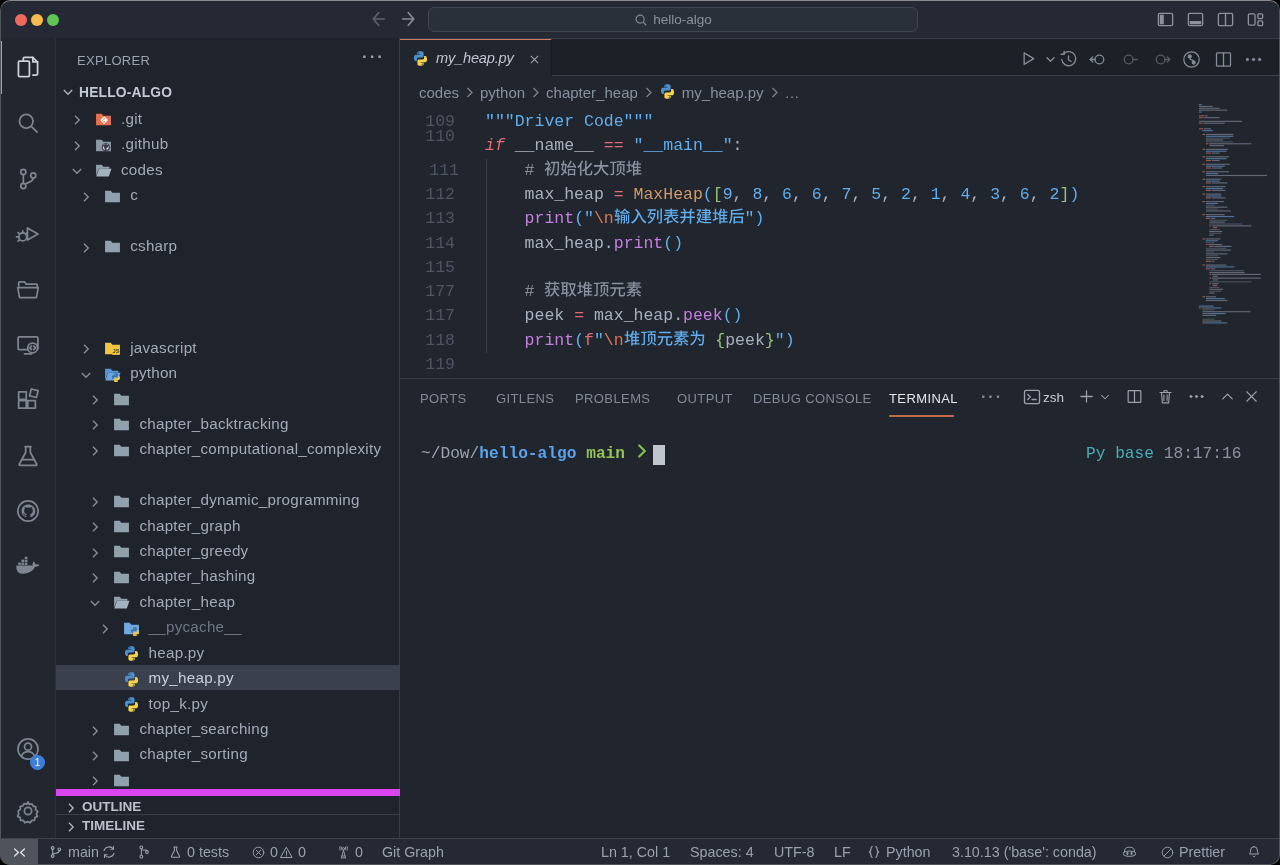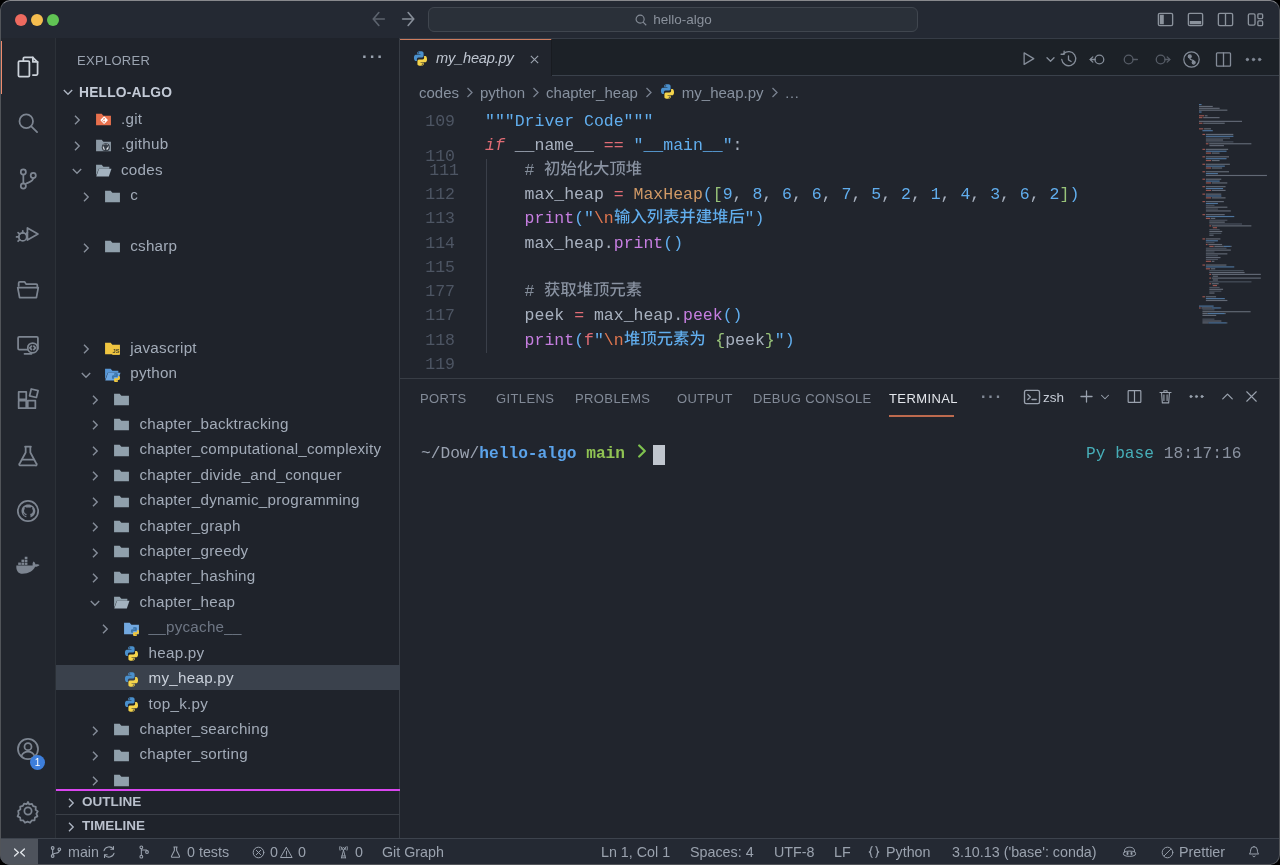--- a/index.html
+++ b/index.html
@@ -259,29 +259,20 @@
 </div>
 <div class="trow" style="top:398.3px">
 <span class="ch" style="left:31.4px"><svg width="16" height="16" viewBox="0 0 16 16" fill="none" stroke="#868e9a" stroke-width="1.4">
             <path d="M6 3.8 10.2 8 6 12.2"></path>
           </svg></span>
 <span class="ic" style="left:57.4px"><svg width="17" height="17" viewBox="0 0 16 16">
             <path fill="#90a0ac" d="M1 2.6h5.3L7.9 4.5H15v9h-14z"></path>
           </svg></span>
 <span class="lbl" style="left:83.4px">chapter_computational_complexity</span>
 </div>
-<div class="trow" style="top:423.7px">
-<span class="ch" style="left:31.4px"><svg width="16" height="16" viewBox="0 0 16 16" fill="none" stroke="#868e9a" stroke-width="1.4">
-            <path d="M6 3.8 10.2 8 6 12.2"></path>
-          </svg></span>
-<span class="ic" style="left:57.4px"><svg width="17" height="17" viewBox="0 0 16 16">
-            <path fill="#90a0ac" d="M1 2.6h5.3L7.9 4.5H15v9h-14z"></path>
-          </svg></span>
-<span class="lbl" style="left:83.4px">chapter_divide_and_conquer</span>
-</div>
 <div class="trow" style="top:449.1px">
 <span class="ch" style="left:31.4px"><svg width="16" height="16" viewBox="0 0 16 16" fill="none" stroke="#868e9a" stroke-width="1.4">
             <path d="M6 3.8 10.2 8 6 12.2"></path>
           </svg></span>
 <span class="ic" style="left:57.4px"><svg width="17" height="17" viewBox="0 0 16 16">
             <path fill="#90a0ac" d="M1 2.6h5.3L7.9 4.5H15v9h-14z"></path>
           </svg></span>
 <span class="lbl" style="left:83.4px">chapter_dynamic_programming</span>
 </div>
 <div class="trow" style="top:474.5px">
@@ -374,21 +365,21 @@
 <span class="lbl" style="left:83.4px">chapter_sorting</span>
 </div>
 <div class="trow" style="top:728.7px">
 <span class="ch" style="left:31.4px"><svg width="16" height="16" viewBox="0 0 16 16" fill="none" stroke="#868e9a" stroke-width="1.4">
             <path d="M6 3.8 10.2 8 6 12.2"></path>
           </svg></span>
 <span class="ic" style="left:57.4px"><svg width="17" height="17" viewBox="0 0 16 16">
             <path fill="#90a0ac" d="M1 2.6h5.3L7.9 4.5H15v9h-14z"></path>
           </svg></span>
 </div>
-<div class="abs" style="left:0;top:751px;width:344px;height:25px;border-top:2px solid #d946ef">
+<div class="abs" style="left:0;top:751px;width:344px;height:25px;border-top:7px solid #d946ef">
         <span style="position:absolute;left:7px;top:4px"><svg width="16" height="16" viewBox="0 0 16 16" fill="none" stroke="#aab2bf" stroke-width="1.4">
             <path d="M6 3.8 10.2 8 6 12.2"></path>
           </svg></span>
         <span style="position:absolute;left:26px;top:3px;font-size:13.5px;font-weight:bold;color:#bac1cd">OUTLINE</span>
       </div>
 <div class="abs" style="left:0;top:776px;width:344px;height:25px;border-top:1px solid #3a3f47;border-bottom:1px solid #3a3f47">
         <span style="position:absolute;left:7px;top:4px"><svg width="16" height="16" viewBox="0 0 16 16" fill="none" stroke="#aab2bf" stroke-width="1.4">
             <path d="M6 3.8 10.2 8 6 12.2"></path>
           </svg></span>
         <span style="position:absolute;left:26px;top:3px;font-size:13.5px;font-weight:bold;color:#bac1cd">TIMELINE</span>
@@ -468,21 +459,21 @@
           </svg></span>
         <span>my_heap.py</span>
         <svg width="9" height="11" viewBox="0 0 9 11" style="margin:0 6px" fill="none" stroke="#798290" stroke-width="1.3">
           <path d="M2.5 1 7 5.5 2.5 10"></path>
         </svg>
         <span>…</span>
       </div>
 <div class="abs" style="left:0;top:66px;width:797px;height:274px;overflow:hidden">
 <div class="ln" style="top:6.0px;left:0px">109</div>
 <div class="cl" style="top:6.0px"><span style="color:#61aeee">"""Driver Code"""</span></div>
-<div class="ln" style="top:41px;left:0px">110</div>
+<div class="ln" style="top:21px;left:0px">110</div>
 <div class="cl" style="top:30.3px"><span style="color:#e06c75;font-style:italic">if</span><span style="color:"> </span><span style="color:#a8b1bf">__name__</span> <span style="color:#e06c75">==</span> <span style="color:#61aeee">"__main__"</span><span style="color:#a8b1bf">:</span></div>
 <div class="ln" style="top:54.6px;left:4px">111</div>
 <div class="cl" style="top:54.6px"><span style="color:#848d9a">    # </span><svg class="cj" style="width:98.1px;height:20px;vertical-align:-4.2px" viewBox="0 0 98.1 20">
             <g fill="#8a93a2" transform="translate(0,15.3) scale(0.01635,-0.01635)">
               <path transform="translate(0,0)" d="M420 761H889V673H420ZM837 761H926Q926 761 926 751Q926 742 925 731Q925 720 925 713Q920 521 915 388Q910 256 904 171Q897 87 887 41Q877 -5 863 -25Q846 -50 826 -60Q807 -70 781 -74Q755 -77 716 -77Q677 -77 635 -75Q634 -56 626 -31Q619 -6 607 13Q651 9 688 8Q724 7 742 7Q755 7 764 11Q774 15 782 25Q793 39 802 84Q811 128 817 211Q823 294 828 424Q833 554 837 739ZM572 718 665 716Q660 575 647 455Q635 336 608 237Q581 138 534 58Q488 -21 415 -83Q410 -74 396 -61Q383 -47 369 -34Q355 -20 344 -12Q414 40 457 113Q500 185 524 277Q548 369 559 479Q569 590 572 718ZM191 362 285 472V-82H191ZM392 475 453 424Q423 397 394 369Q365 341 341 322L297 360Q319 383 347 416Q375 450 392 475ZM53 669H348V587H53ZM268 420Q280 409 304 386Q328 362 355 334Q382 306 404 282Q427 258 436 247L383 175Q370 194 349 222Q329 249 305 279Q281 309 259 335Q238 362 222 378ZM320 669H338L355 673L406 637Q371 548 318 462Q264 376 201 303Q138 231 76 181Q73 193 64 211Q56 228 47 244Q38 261 30 269Q88 311 144 373Q201 435 247 507Q294 579 320 650ZM154 806 224 845Q250 814 275 777Q300 740 314 713L241 666Q228 695 203 734Q178 774 154 806Z"></path>
               <path transform="translate(1000,0)" d="M514 40H864V-40H514ZM458 328H909V-81H822V247H540V-83H458ZM734 664 806 699Q841 656 873 606Q906 555 933 506Q960 457 975 418L896 377Q883 416 857 467Q831 517 799 569Q767 621 734 664ZM430 400Q428 409 423 425Q418 441 412 458Q405 475 400 486Q415 490 431 507Q446 523 464 550Q474 563 492 593Q510 622 532 663Q554 703 576 750Q598 797 616 844L710 818Q680 750 644 683Q607 617 569 557Q531 498 493 450V448Q493 448 484 443Q474 439 462 431Q449 424 440 416Q430 407 430 400ZM430 400 428 472 480 503 897 530Q900 511 905 488Q911 465 915 451Q795 441 713 434Q631 427 580 423Q528 418 499 414Q470 411 455 407Q440 404 430 400ZM59 296Q75 347 91 413Q107 480 122 553Q137 627 148 700Q160 773 166 839L252 833Q244 765 230 689Q217 613 201 537Q186 461 169 392Q152 323 136 268ZM41 641H330V556H41ZM307 641H323L338 643L390 635Q378 440 342 301Q307 162 244 69Q181 -24 90 -82Q82 -66 66 -44Q50 -22 36 -10Q117 34 173 120Q230 205 264 331Q298 457 307 623ZM59 296 108 360Q149 331 193 297Q236 263 278 227Q319 191 353 156Q388 121 409 90L355 16Q333 47 300 83Q266 120 226 157Q185 195 143 231Q100 266 59 296Z"></path>
               <path transform="translate(2000,0)" d="M511 827H608V92Q608 49 618 37Q628 25 662 25Q670 25 691 25Q711 25 735 25Q759 25 780 25Q801 25 811 25Q836 25 848 43Q861 61 866 107Q872 152 875 237Q888 228 903 219Q919 210 935 203Q952 196 965 193Q960 98 946 41Q933 -15 903 -40Q874 -65 818 -65Q811 -65 794 -65Q777 -65 756 -65Q734 -65 713 -65Q691 -65 674 -65Q658 -65 651 -65Q597 -65 566 -51Q536 -37 523 -2Q511 32 511 94ZM859 704 946 645Q873 542 779 452Q684 362 582 290Q480 218 381 168Q373 178 362 191Q351 203 338 216Q325 228 313 237Q411 284 512 354Q612 425 703 514Q793 603 859 704ZM303 845 394 816Q359 731 311 648Q263 565 209 492Q154 420 97 364Q92 375 81 392Q70 409 58 427Q47 445 38 454Q90 502 140 564Q190 626 231 698Q273 770 303 845ZM198 586 293 680 293 679V-83H198Z"></path>
               <path transform="translate(3000,0)" d="M60 562H943V469H60ZM556 525Q589 406 643 304Q698 201 778 125Q858 48 962 4Q950 -5 938 -21Q925 -36 913 -52Q902 -68 894 -81Q784 -28 701 57Q619 142 561 255Q504 368 466 503ZM451 843H549Q549 773 545 692Q542 611 530 525Q518 439 491 353Q464 267 416 187Q368 107 293 38Q218 -30 109 -81Q99 -63 79 -41Q60 -20 41 -5Q145 41 217 104Q288 167 333 240Q378 314 402 394Q427 473 436 553Q446 632 448 706Q450 780 451 843Z"></path>
               <path transform="translate(4000,0)" d="M431 801H964V722H431ZM645 761 744 748Q729 704 713 660Q696 615 682 584L606 599Q617 633 628 679Q639 725 645 761ZM653 489H742V293Q742 246 731 195Q719 144 688 94Q657 44 599 -2Q540 -47 447 -83Q442 -73 432 -60Q423 -47 412 -34Q401 -20 392 -12Q484 18 537 55Q589 92 614 133Q639 174 646 215Q653 257 653 294ZM705 83 762 143Q798 120 837 92Q876 63 911 35Q947 6 969 -17L908 -85Q887 -61 852 -32Q818 -2 779 28Q741 59 705 83ZM471 630H925V156H837V546H556V153H471ZM41 775H411V690H41ZM197 726H287V59Q287 21 277 -1Q268 -23 243 -34Q219 -45 180 -49Q140 -52 82 -52Q80 -39 74 -23Q69 -6 62 10Q56 27 48 39Q91 38 127 38Q163 38 175 38Q188 39 193 43Q197 48 197 59Z"></path>
               <path transform="translate(5000,0)" d="M488 468H918V387H488ZM488 273H918V192H488ZM486 70H957V-14H486ZM679 634H764V25H679ZM527 663H944V581H527V-84H441V609L494 663ZM522 839 611 815Q587 747 553 673Q519 600 477 533Q435 467 387 414Q381 424 371 437Q362 450 351 462Q341 475 333 483Q375 529 412 590Q448 651 476 716Q505 781 522 839ZM653 804 730 836Q752 802 772 762Q792 722 802 692L721 655Q712 686 693 728Q674 770 653 804ZM40 606H365V520H40ZM163 831H250V177H163ZM30 162Q72 178 126 200Q181 221 241 247Q302 272 363 298L384 217Q302 179 218 141Q135 102 66 72Z"></path>

